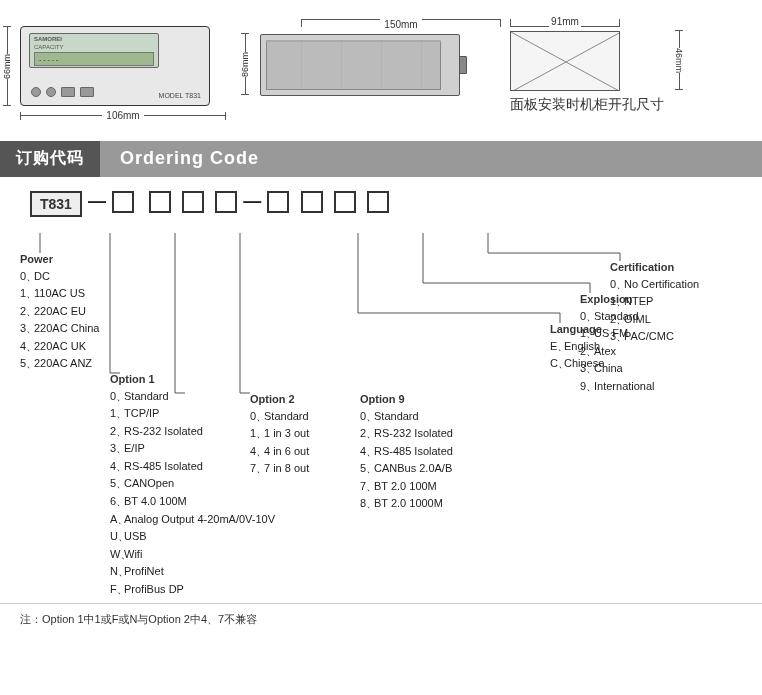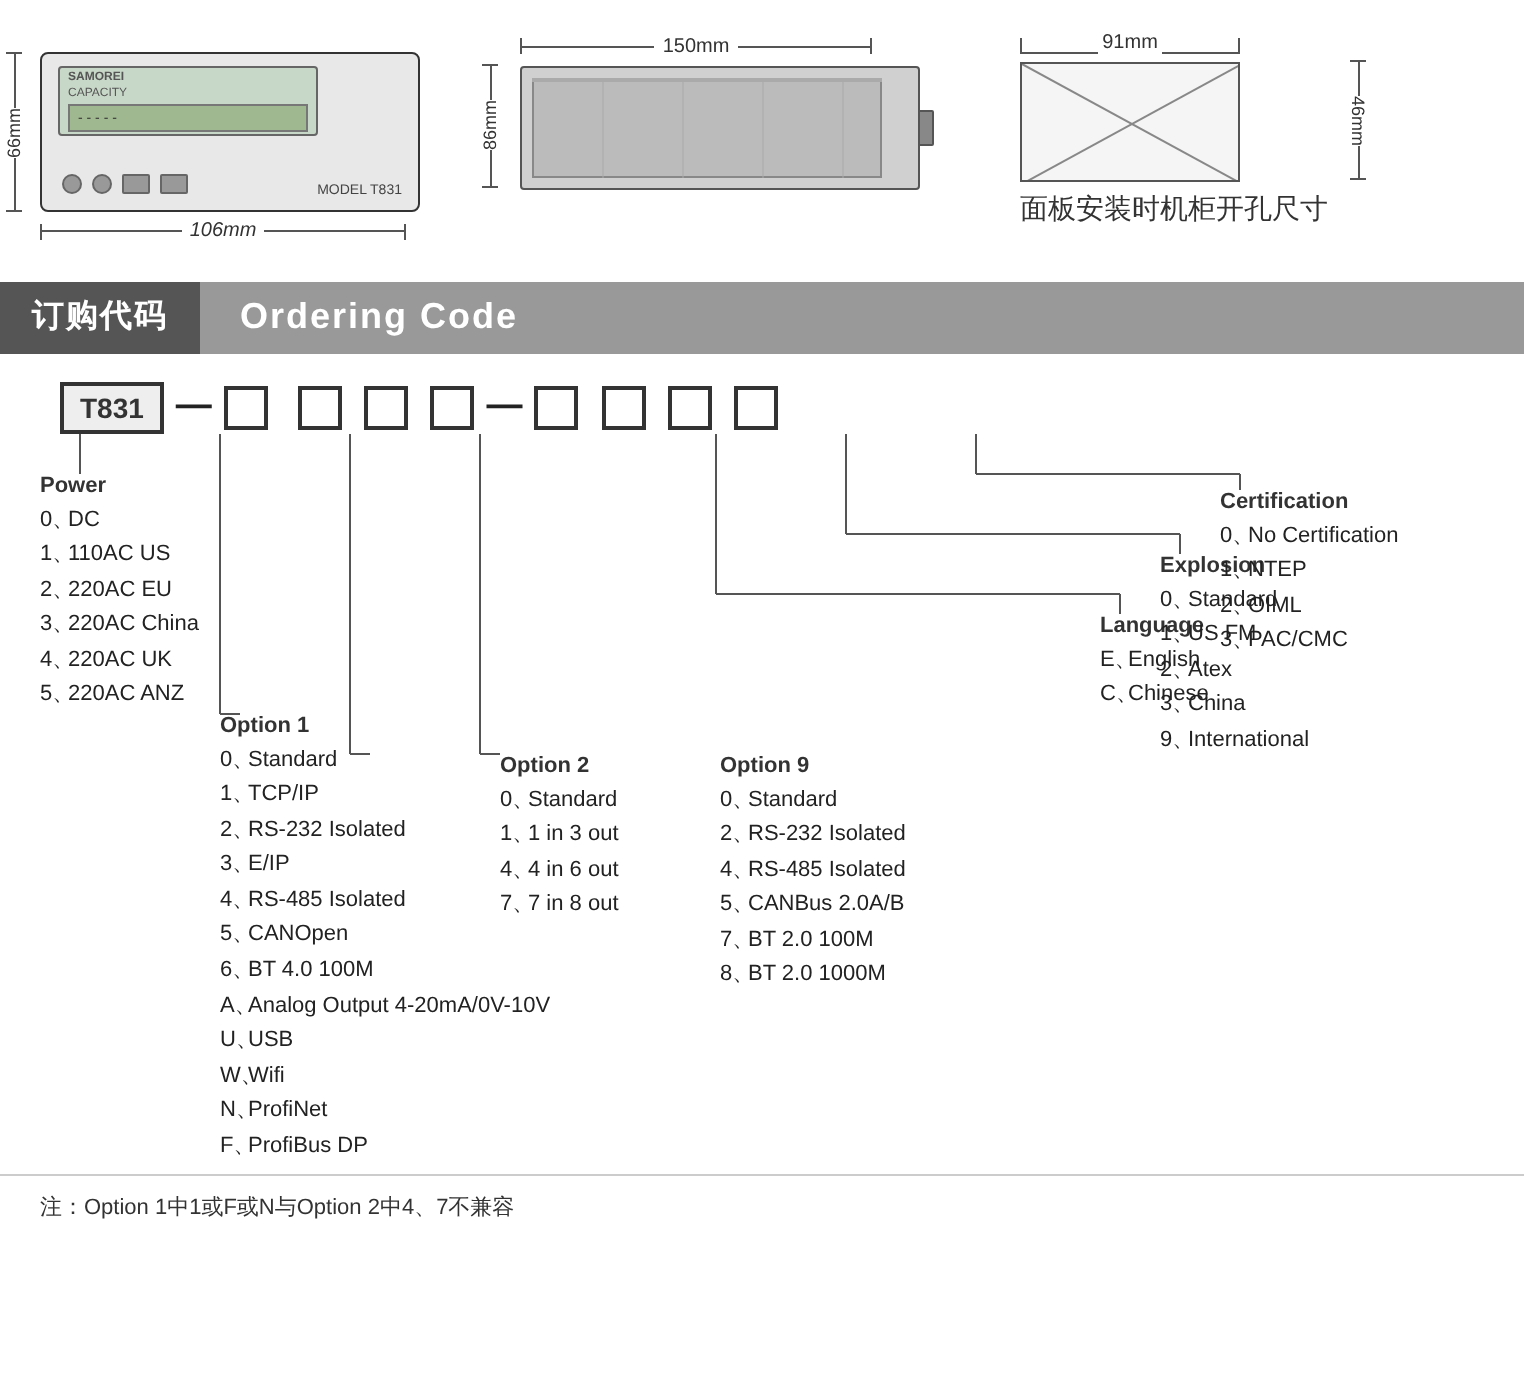--- a/index.html
+++ b/index.html
@@ -156,34 +156,34 @@
 
         <div style="position:absolute; bottom:8px; left:10px; display:flex; gap:5px; align-items:center;">
           <div style="width:10px; height:10px; border-radius:50%; background:#999; border:1px solid #666;"></div>
           <div style="width:10px; height:10px; border-radius:50%; background:#999; border:1px solid #666;"></div>
           <div style="width:14px; height:10px; background:#999; border:1px solid #666; border-radius:1px;"></div>
           <div style="width:14px; height:10px; background:#999; border:1px solid #666; border-radius:1px;"></div>
         </div>
         <div style="position:absolute; bottom:6px; right:8px; font-size:7px; color:#444;">MODEL T831</div>
       </div>
       
-      <div style="display:flex; align-items:center; margin-top:4px; width:183px;font-style:italic;">
+      <div style="display:flex; align-items:center; margin-top:4px; width:206px;">
         <div style="width:1px; height:8px; background:#555;"></div>
         <div style="flex:1; height:1px; background:#555;"></div>
         <div style="font-size:10px; color:#333; padding:0 4px; white-space:nowrap;">106mm</div>
         <div style="flex:1; height:1px; background:#555;"></div>
         <div style="width:1px; height:8px; background:#555;"></div>
       </div>
     </div>
   </div>
 
   <div class="diagram-side">
     <div style="position:relative; display:inline-block;">
       
-      <div style="display:flex; align-items:center; width:176px; margin-bottom:4px;">
+      <div style="display:flex; width:200px; margin-bottom:4px;margin-left:41px;">
         <div style="width:1px; height:8px; background:#555;"></div>
         <div style="flex:1; height:1px; background:#555;"></div>
         <div style="font-size:10px; color:#333; padding:0 4px;">150mm</div>
         <div style="flex:1; height:1px; background:#555;"></div>
         <div style="width:1px; height:8px; background:#555;"></div>
       </div>
       
       <div style="position:absolute; left:-22px; top:14px; width:14px; height:62px; display:flex; flex-direction:column; align-items:center;">
         <div style="width:1px; flex:1; background:#555;"></div>
         <div style="font-size:9px; writing-mode:vertical-rl; transform:rotate(180deg); color:#333;">86mm</div>
@@ -239,21 +239,21 @@
 </div>
 
 <div class="ordering-section">
   <div class="ordering-header">
     <div class="ordering-header-cn">订购代码</div>
     <div class="ordering-header-en">Ordering Code</div>
   </div>
 
   <div class="code-diagram">
 
-    <div style="display:flex; align-items:center; padding-left:10px; margin-bottom:0; position:relative; z-index:2;">
+    <div style="display:flex; align-items:flex-start; padding-left:10px; margin-bottom:16px; position:relative; z-index:2;">
       <div class="model-box">T831</div>
       <span class="dash">—</span>
       <div style="width:22px; height:22px; border:2px solid #333; display:inline-block;"></div>
       <span style="margin:0 4px; padding-bottom:2px; font-weight:bold;">&nbsp;&nbsp;</span>
       <div style="width:22px; height:22px; border:2px solid #333; display:inline-block;"></div>
       <span style="margin:0 4px;">&nbsp;</span>
       <div style="width:22px; height:22px; border:2px solid #333; display:inline-block;"></div>
       <span style="margin:0 4px;">&nbsp;</span>
       <div style="width:22px; height:22px; border:2px solid #333; display:inline-block;"></div>
       <span class="dash">—</span>

